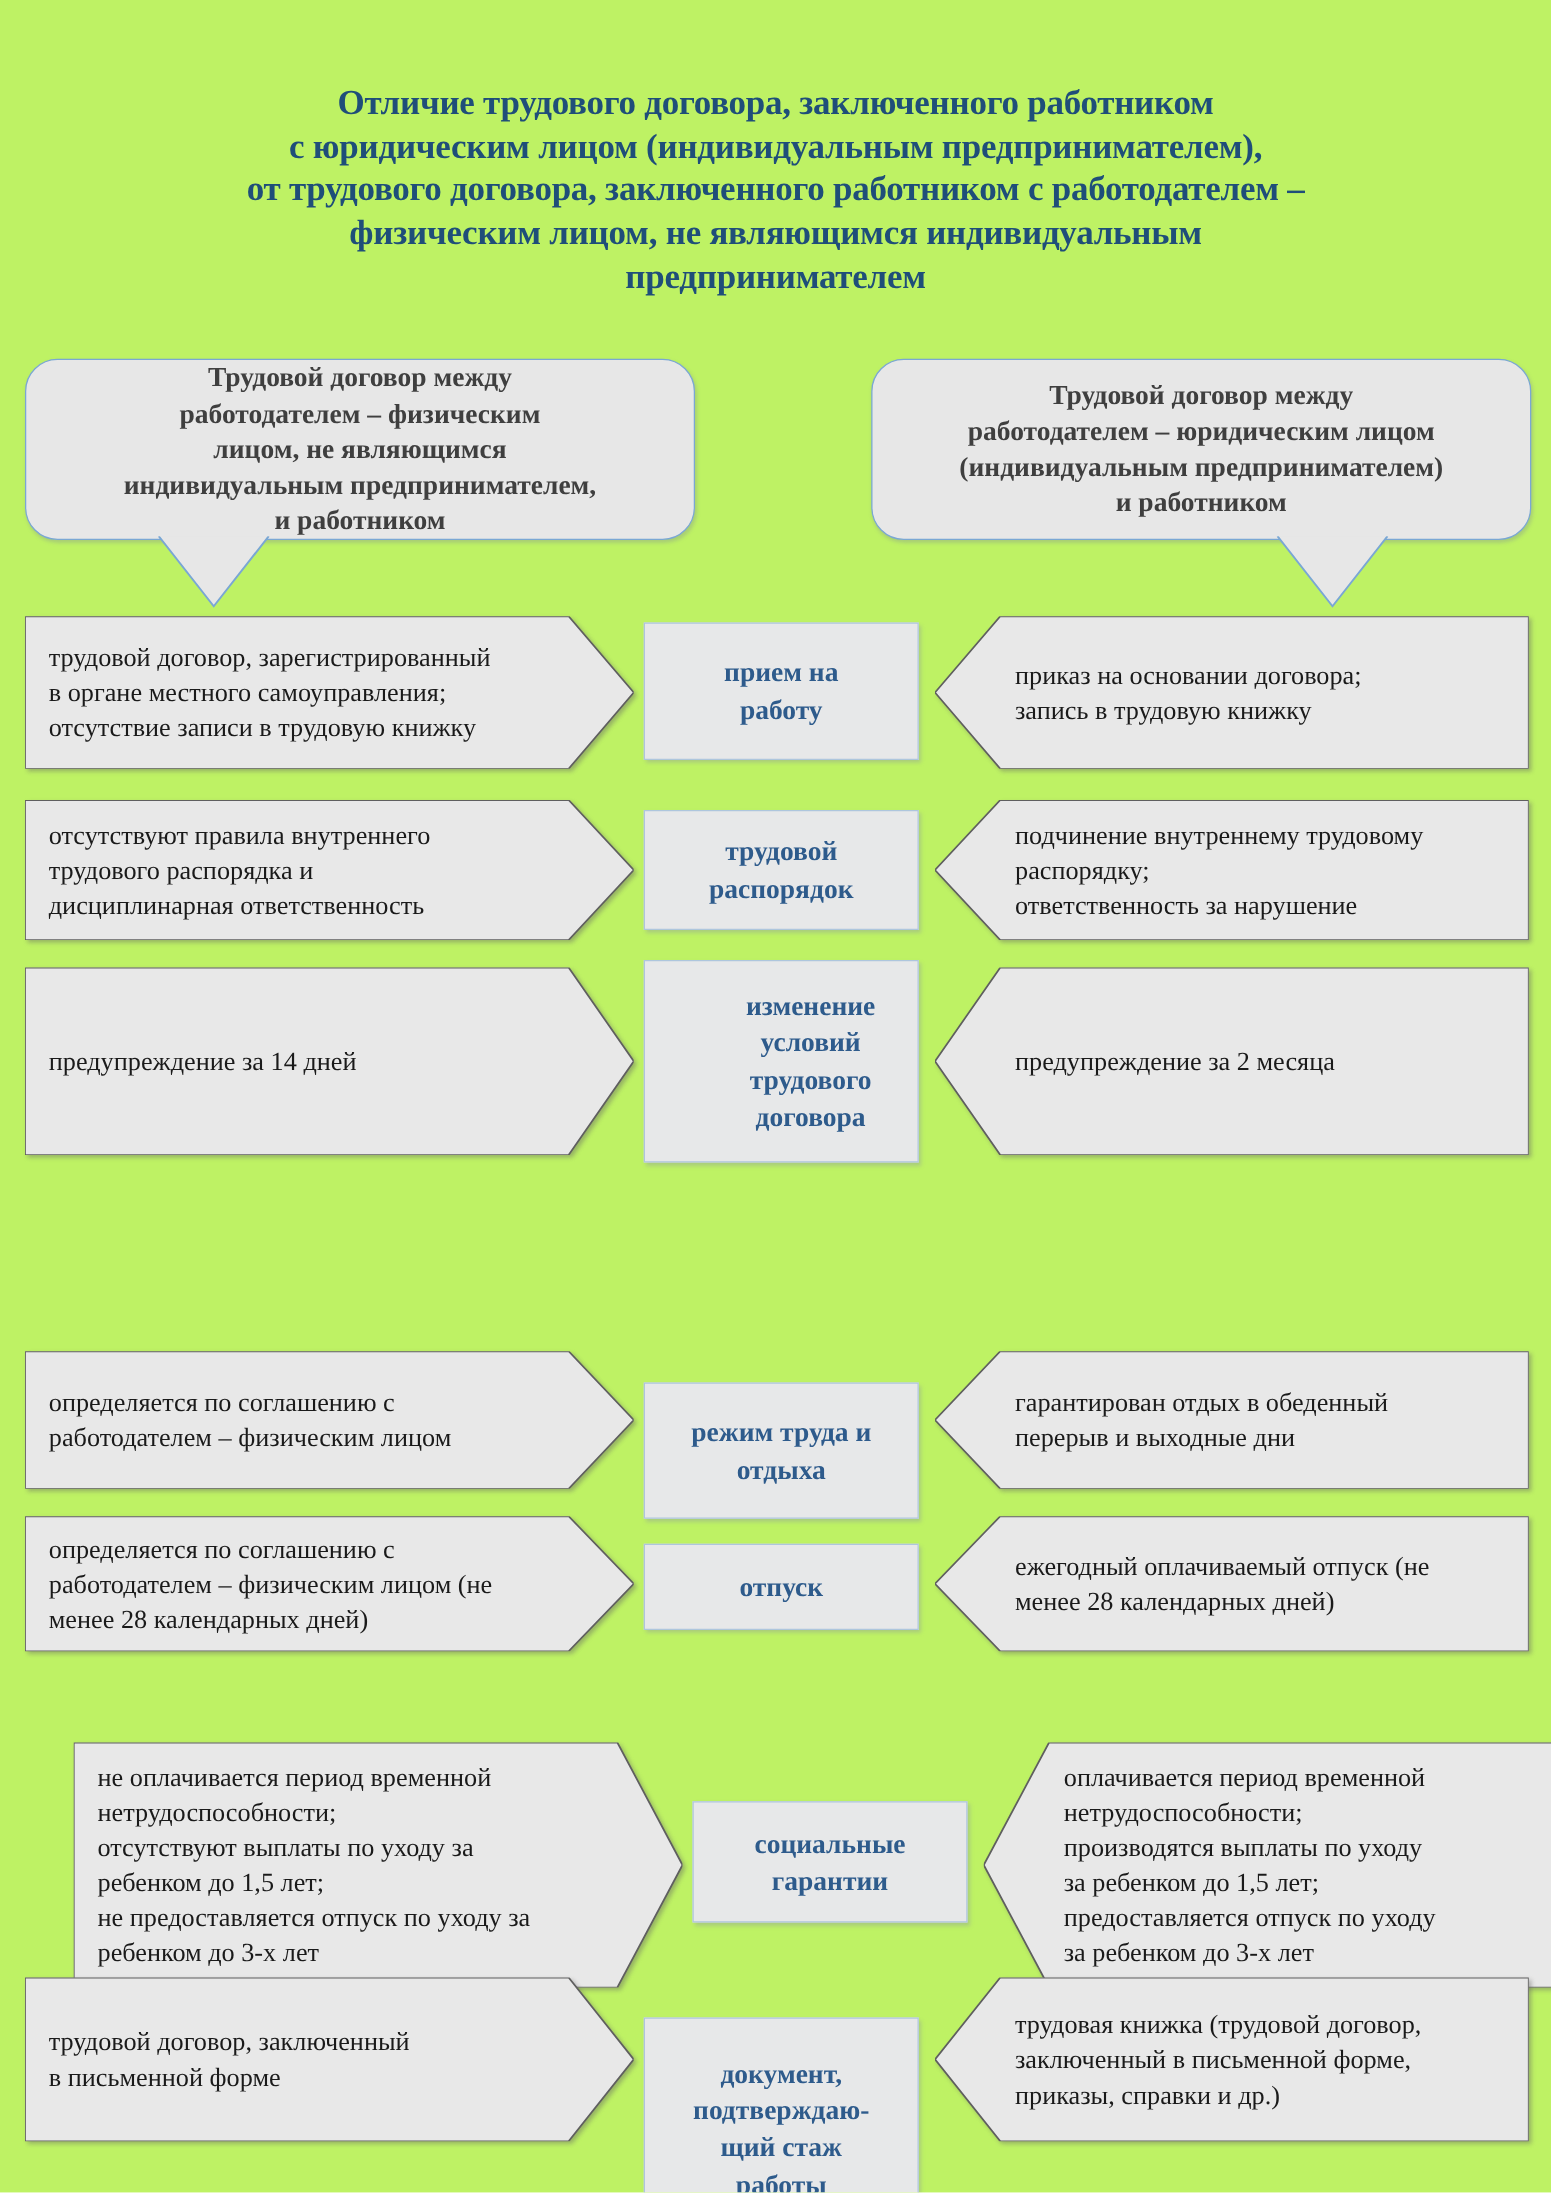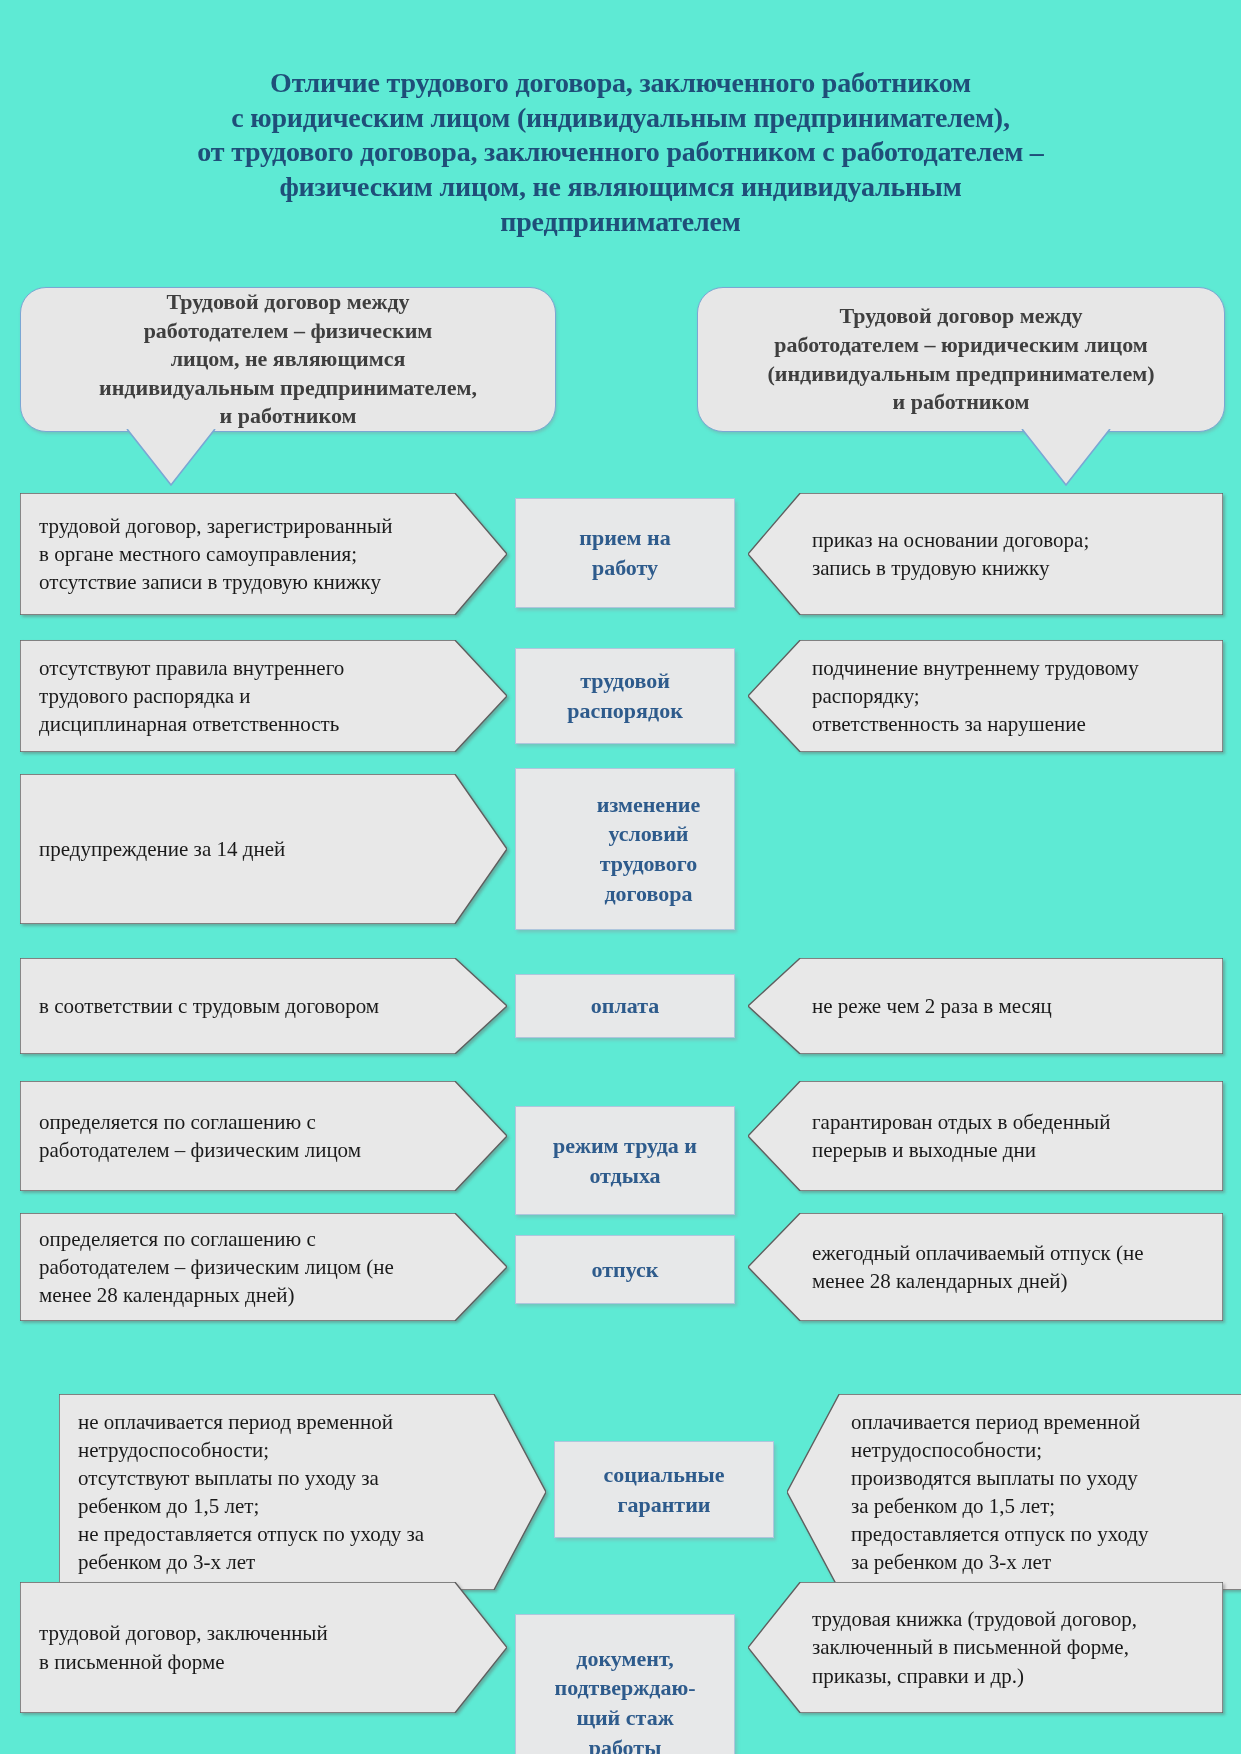--- a/index.html
+++ b/index.html
@@ -1,19 +1,19 @@
 <!DOCTYPE html>
 <html lang="ru"><head>
 <meta charset="utf-8">
 <style>
   html,body{margin:0;padding:0;background:#ffffff;}
   .page{
     position:relative;
     width:1241px;height:1754px;
-    background:#5eead4;
+    background:#bef264;
     font-family:"Liberation Serif", serif;
     overflow:hidden;
   }
   .title{
     position:absolute;top:66px;left:0;width:100%;
     text-align:center;font-weight:bold;font-size:28px;line-height:1.24;
     color:#1f4e79;white-space:pre-line;letter-spacing:-0.2px;
   }
   
   .bubble{
@@ -145,39 +145,28 @@
         <polygon points="0,0 89.3,0 100,50 89.3,100 0,100" vector-effect="non-scaling-stroke"></polygon>
       </svg>
       <div class="txt">предупреждение за 14 дней</div>
     </div>
     <div class="center" style="top:-6px;height:162px;padding-left:47px;">
       <div class="txt">изменение
 условий
 трудового
 договора</div>
     </div>
-  </div>
-
-  <div class="row" style="top:958px;height:96px;">
-    <div class="cell left">
-      <svg class="shape" viewBox="0 0 100 100" preserveAspectRatio="none">
-        <polygon points="0,0 89.3,0 100,50 89.3,100 0,100" vector-effect="non-scaling-stroke"></polygon>
-      </svg>
-      <div class="txt">в соответствии с трудовым договором</div>
-    </div>
-    <div class="center" style="top:16px;height:64px;">
-      <div class="txt">оплата</div>
-    </div>
-    <div class="cell right">
-      <svg class="shape" viewBox="0 0 100 100" preserveAspectRatio="none">
-        <polygon points="100,0 11,0 0,50 11,100 100,100" vector-effect="non-scaling-stroke"></polygon>
-      </svg>
-      <div class="txt">не реже чем 2 раза в месяц</div>
-    </div>
-  </div>
+    <div class="cell right">
+      <svg class="shape" viewBox="0 0 100 100" preserveAspectRatio="none">
+        <polygon points="100,0 11,0 0,50 11,100 100,100" vector-effect="non-scaling-stroke"></polygon>
+      </svg>
+      <div class="txt">предупреждение за 2 месяца</div>
+    </div>
+  </div>
+
 
   <div class="row" style="top:1081px;height:110px;">
     <div class="cell left">
       <svg class="shape" viewBox="0 0 100 100" preserveAspectRatio="none">
         <polygon points="0,0 89.3,0 100,50 89.3,100 0,100" vector-effect="non-scaling-stroke"></polygon>
       </svg>
       <div class="txt">определяется по соглашению с
 работодателем – физическим лицом</div>
     </div>
     <div class="center" style="top:25px;height:109px;">

